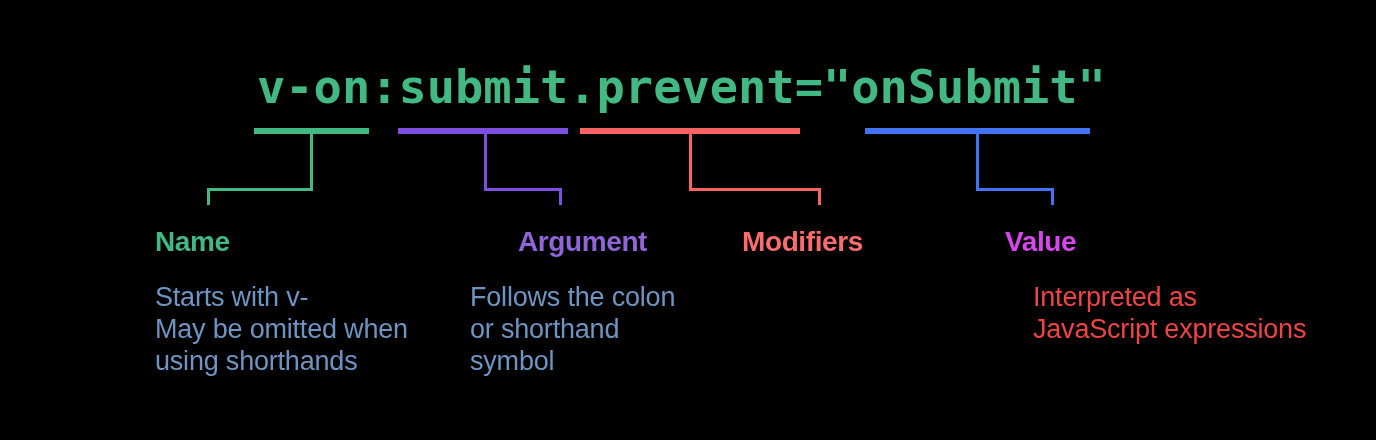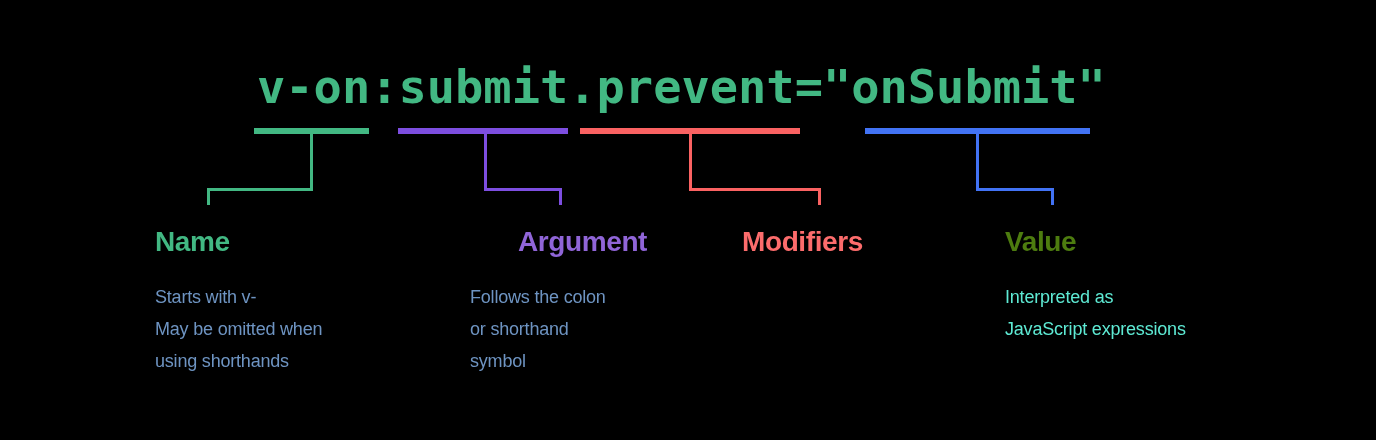--- a/index.html
+++ b/index.html
@@ -32,21 +32,21 @@
     top: 222px;
     font-size: 28px;
     font-weight: 600;
     letter-spacing: -0.4px;
     line-height: 40px;
     white-space: pre;
   }
   .part-desc {
     position: absolute;
     top: 281px;
-    font-size: 18px;
+    font-size: 27px;
     line-height: 32px;
     letter-spacing: -0.2px;
     white-space: pre-line;
   }
   .col-1 { left: 155px; }
   .col-2 { left: 470px; }
   .col-3 { left: 742px; }
   .col-4 { left: 1005px; }
 </style>
 </head>
@@ -74,17 +74,17 @@
 May be omitted when
 using shorthands</div>
 
   <div class="part-label col-2" style="color: rgb(144, 101, 216); margin-left: 48px;">Argument</div>
   <div class="part-desc col-2" style="color: rgb(110, 148, 194);">Follows the colon
 or shorthand
 symbol</div>
 
   <div class="part-label col-3" style="color: rgb(252, 108, 108); text-align: right;">Modifiers</div>
 
-  <div class="part-label col-4" style="color: #4d7c0f;">Value</div>
-  <div class="part-desc col-4" style="color: #5eead4;">Interpreted as
+  <div class="part-label col-4" style="color: #d946ef;">Value</div>
+  <div class="part-desc col-4" style="color: #ef4444; margin-left: 28px;">Interpreted as
 JavaScript expressions</div>
 
 </div>
 
 </body></html>

